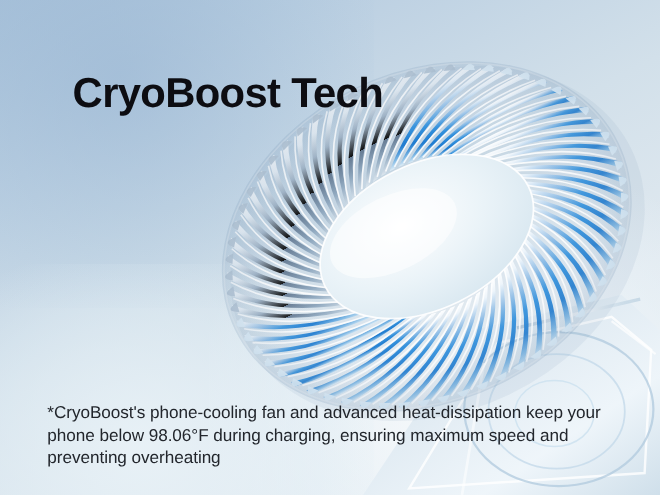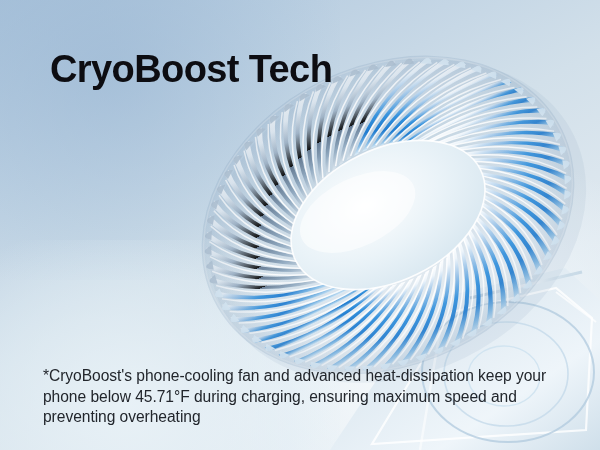--- a/index.html
+++ b/index.html
@@ -49,21 +49,21 @@
     display: block;
     width: 600px;
     height: 450px;
   }
 
   
   .headline {
     position: absolute;
     left: 50px;
     top: 48px;
-    margin: 0;
+    margin: 16px;
     font-size: 38px;
     line-height: 42px;
     font-weight: 700;
     letter-spacing: -0.6px;
     color: #0d0d12;
     white-space: nowrap;
   }
   .caption {
     position: absolute;
     left: 43px;
@@ -343,15 +343,15 @@
         <ellipse cx="0" cy="0" rx="103" ry="66" transform="rotate(-26)" fill="none" stroke="rgba(255,255,255,0.9)" stroke-width="1.6"></ellipse>
         <ellipse cx="-26" cy="-16" rx="62" ry="34" transform="rotate(-26)" fill="rgba(255,255,255,0.55)"></ellipse>
 
         <ellipse cx="0" cy="0" rx="194" ry="150" transform="rotate(-26)" fill="url(#discShade)"></ellipse>
       </g>
     </svg>
   </div>
 
   <h1 class="headline">CryoBoost Tech</h1>
 
-  <p class="caption">*CryoBoost's phone-cooling fan and advanced heat-dissipation keep your phone below 45.71°F during charging, ensuring maximum speed and preventing overheating</p>
+  <p class="caption">*CryoBoost's phone-cooling fan and advanced heat-dissipation keep your phone below 98.06°F during charging, ensuring maximum speed and preventing overheating</p>
 
 </div>
 
 </body></html>

